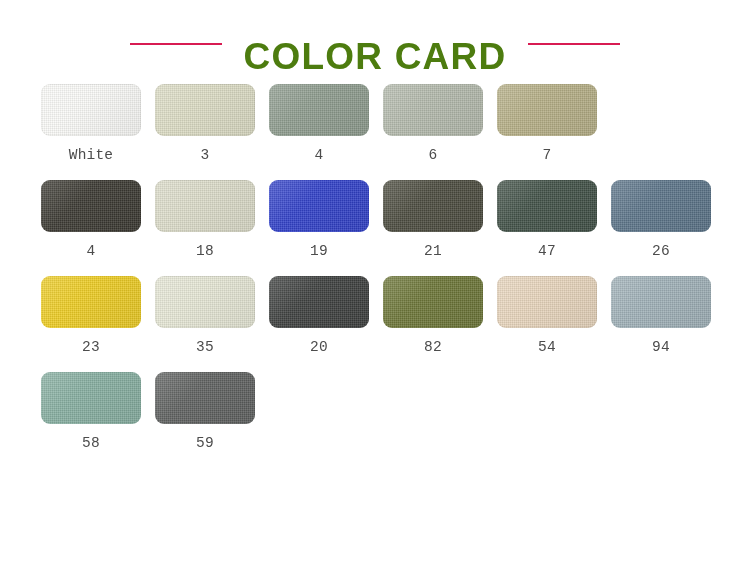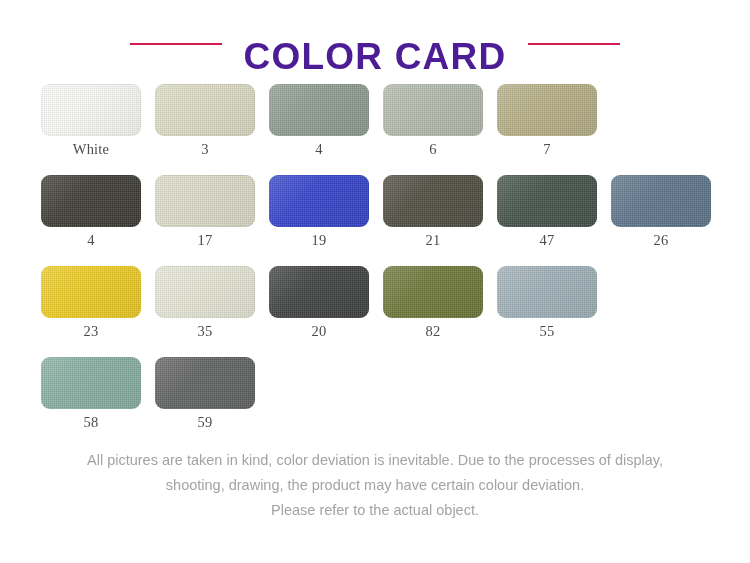--- a/index.html
+++ b/index.html
@@ -86,25 +86,25 @@
     position: absolute;
     inset: 0;
     background: linear-gradient(135deg, rgba(255,255,255,0.16) 0%, rgba(255,255,255,0.02) 38%, rgba(0,0,0,0.05) 100%);
     z-index: 2;
     pointer-events: none;
   }
   .swatch.light {
     box-shadow: inset 0 0 0 1px rgba(0,0,0,0.05);
   }
   .label {
-    margin-top: 5px;
+    margin-top: 11px;
     font-size: 14.5px;
     color: #4c4c4c;
     letter-spacing: 0.2px;
-    font-family: Liberation Serif, serif;
+    font-family: Liberation Mono, monospace;
   }
 
   
   .note {
     margin-top: 11px;
     text-align: center;
     color: #a3a3a3;
     font-size: 14.5px;
     line-height: 25px;
     padding: 0 38px;
@@ -112,21 +112,21 @@
   }
   .note div { white-space: nowrap; }
 </style>
 </head>
 <body>
 
 <div class="card">
 
   <div class="header">
     <div class="rule" style="background: rgb(216, 27, 82);"></div>
-    <div class="title" style="color: #4c1d95; margin-top: 25px;">COLOR CARD</div>
+    <div class="title" style="color: #4d7c0f; margin-top: 25px;">COLOR CARD</div>
     <div class="rule" style="background: rgb(216, 27, 82);"></div>
   </div>
 
   <div class="grid">
       <div class="row">
         <div class="cell">
           <div class="swatch light" style="background-color: rgb(251, 251, 248);"></div>
           <div class="label">White</div>
         </div>
         <div class="cell">
@@ -146,21 +146,21 @@
           <div class="label">7</div>
         </div>
       </div>
       <div class="row">
         <div class="cell">
           <div class="swatch" style="background-color: rgb(58, 56, 48);"></div>
           <div class="label">4</div>
         </div>
         <div class="cell">
           <div class="swatch light" style="background-color: rgb(220, 220, 201);"></div>
-          <div class="label">17</div>
+          <div class="label">18</div>
         </div>
         <div class="cell">
           <div class="swatch" style="background-color: rgb(47, 63, 200);"></div>
           <div class="label">19</div>
         </div>
         <div class="cell">
           <div class="swatch" style="background-color: rgb(74, 74, 61);"></div>
           <div class="label">21</div>
         </div>
         <div class="cell">
@@ -183,35 +183,34 @@
         </div>
         <div class="cell">
           <div class="swatch" style="background-color: rgb(60, 62, 61);"></div>
           <div class="label">20</div>
         </div>
         <div class="cell">
           <div class="swatch" style="background-color: rgb(107, 117, 54);"></div>
           <div class="label">82</div>
         </div>
         <div class="cell">
+          <div class="swatch light" style="background-color: rgb(232, 213, 188);"></div>
+          <div class="label">54</div>
+        </div>
+        <div class="cell">
           <div class="swatch" style="background-color: rgb(159, 176, 183);"></div>
-          <div class="label">55</div>
+          <div class="label">94</div>
         </div>
       </div>
       <div class="row">
         <div class="cell">
           <div class="swatch" style="background-color: rgb(134, 174, 160);"></div>
           <div class="label">58</div>
         </div>
         <div class="cell">
           <div class="swatch" style="background-color: rgb(94, 96, 95);"></div>
           <div class="label">59</div>
         </div>
       </div>
     </div>
 
-  <div class="note">
-    <div>All pictures are taken in kind, color deviation is inevitable. Due to the processes of display,</div>
-    <div>shooting, drawing, the product may have certain colour deviation.</div>
-    <div>Please refer to the actual object.</div>
-  </div>
 
 </div>
 
 </body></html>

